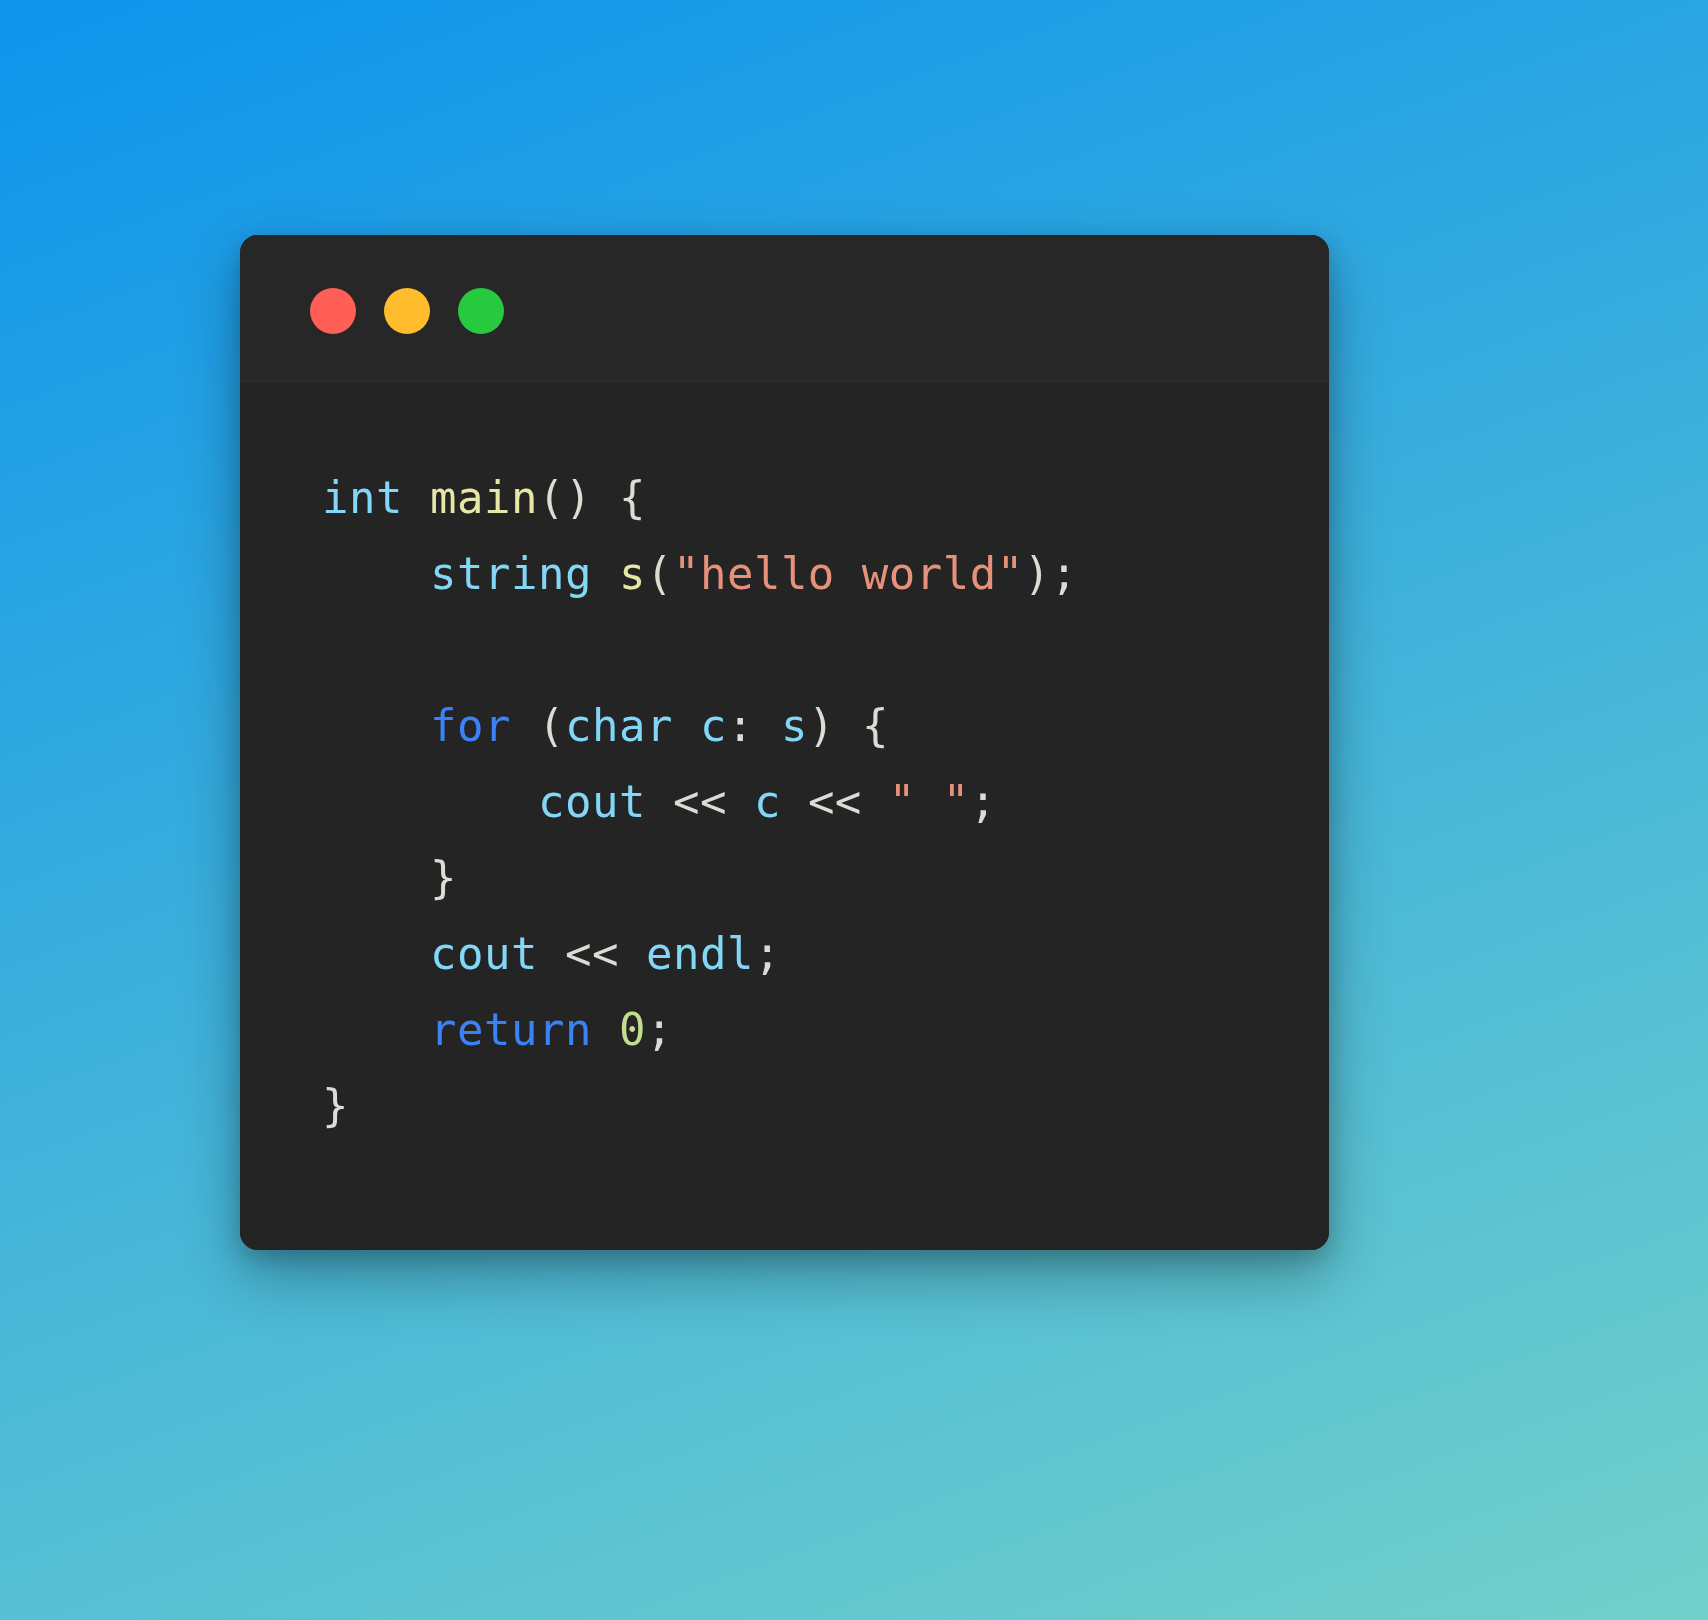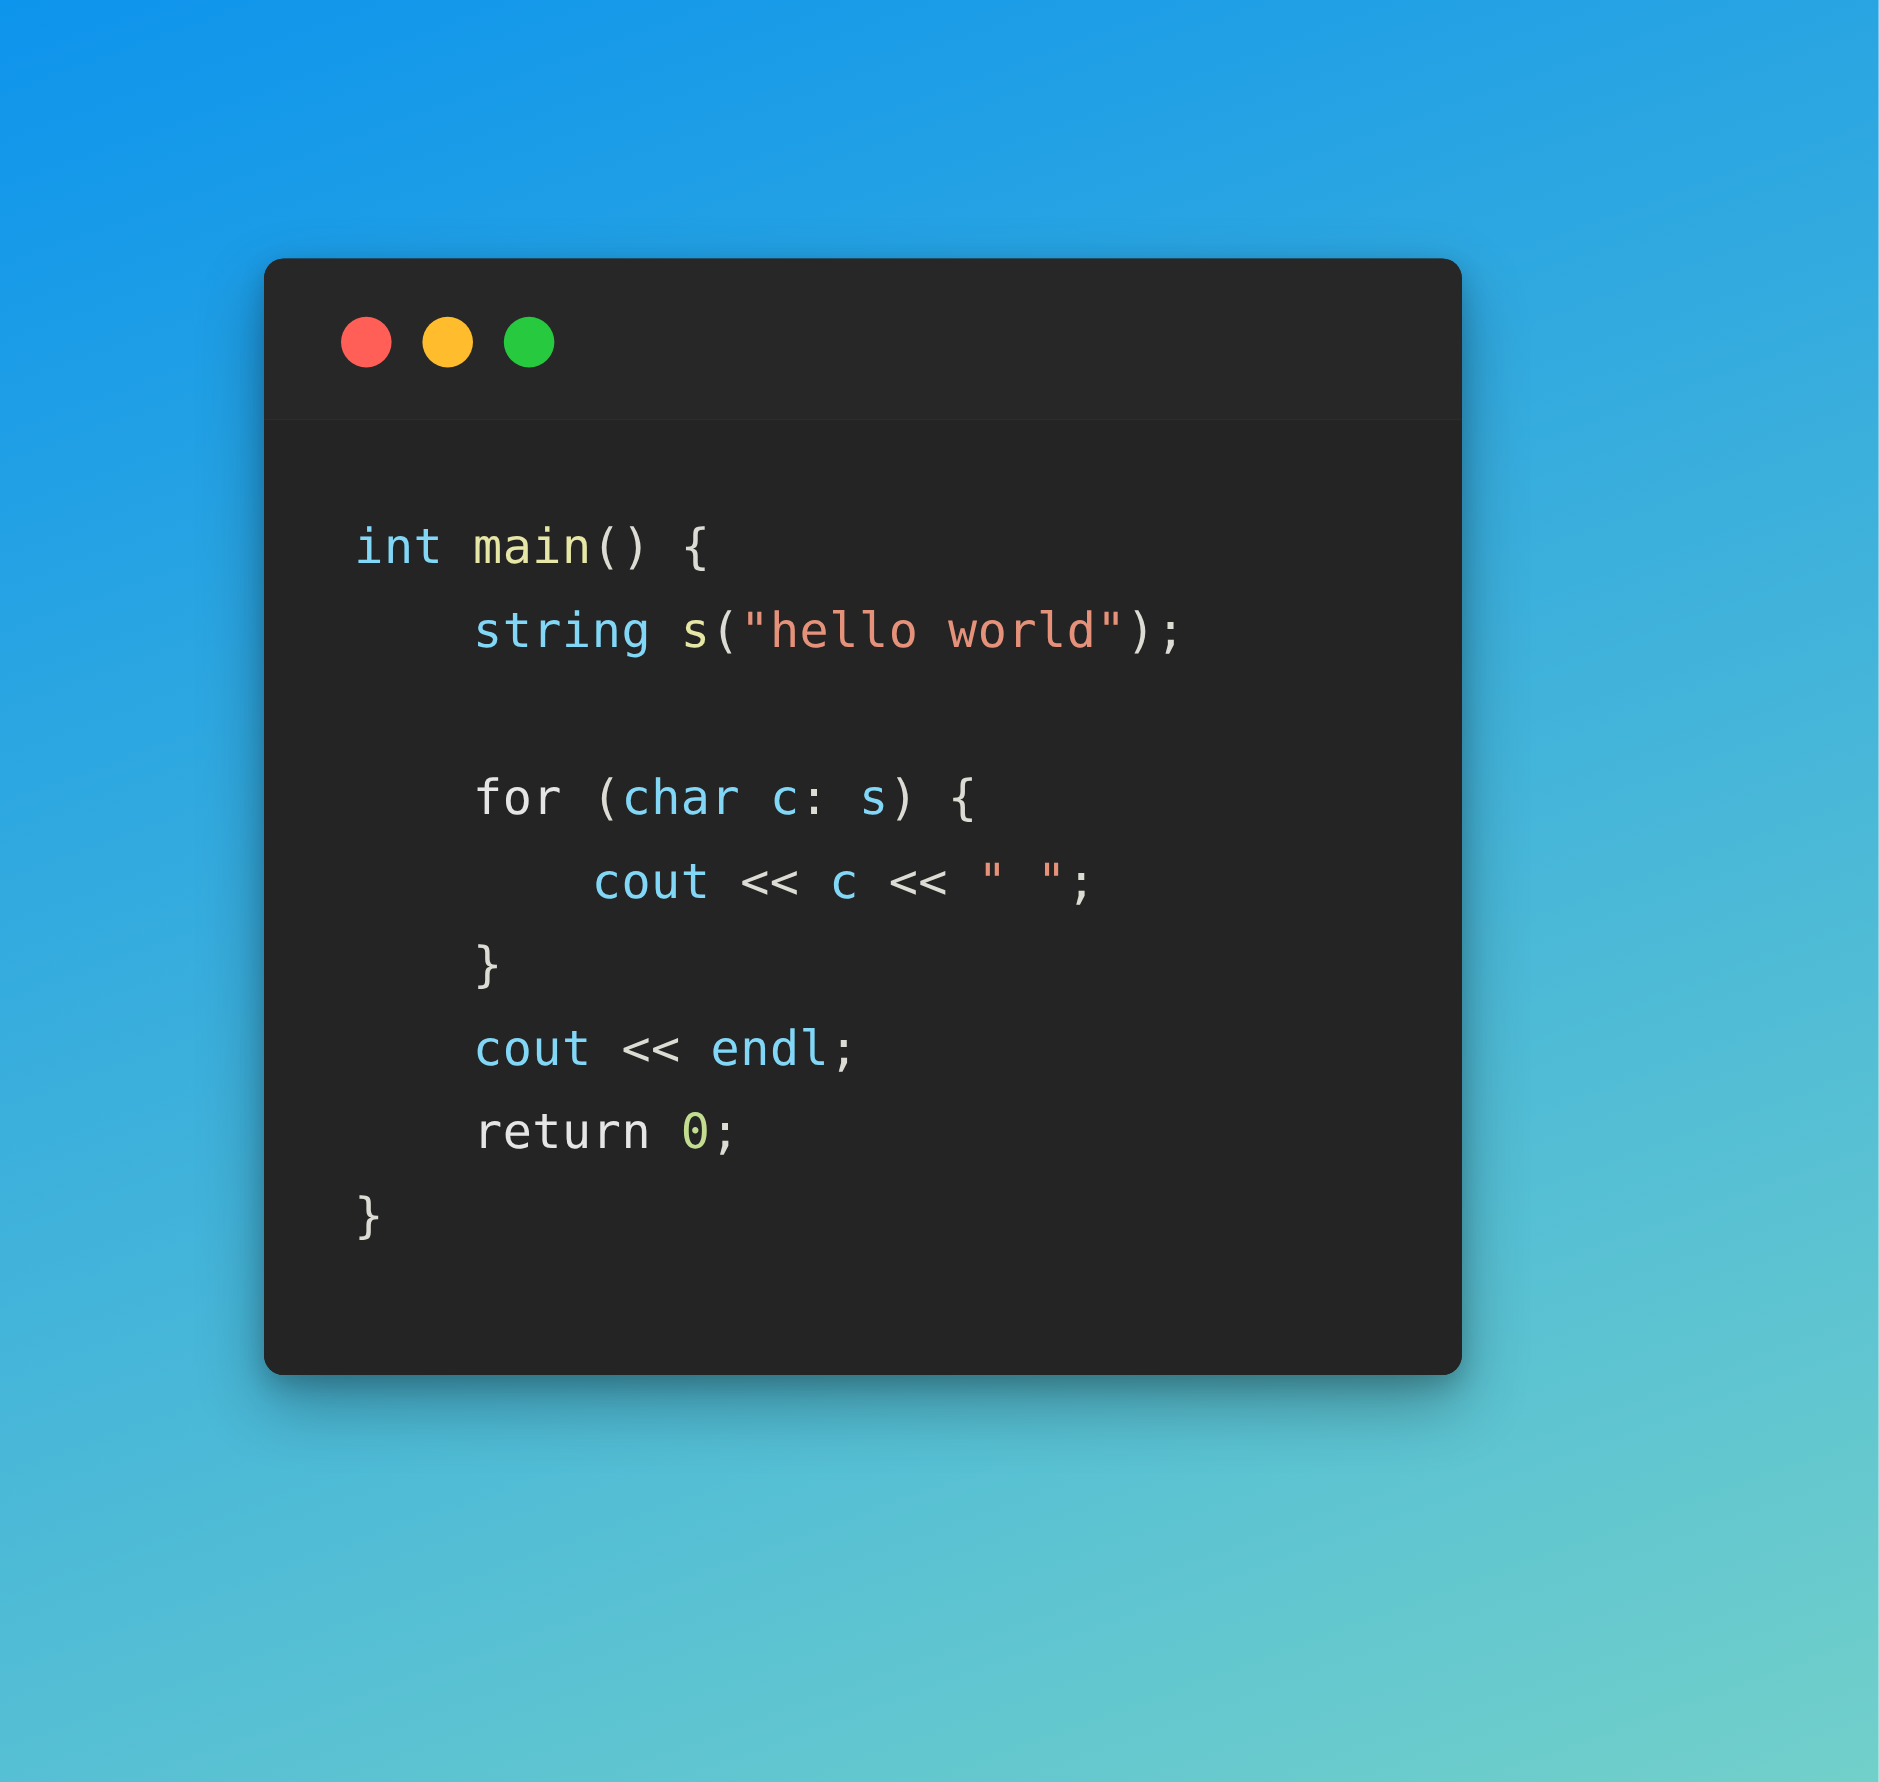--- a/index.html
+++ b/index.html
@@ -91,21 +91,21 @@
     letter-spacing: 0.5px;
     -webkit-font-smoothing: antialiased;
   }
 
   .line { display: block; min-height: 76px; }
 
   
   .tok-type     { color: #82d7f7; }
   .tok-fn       { color: #e6e6a6; }
   .tok-punc     { color: #dcdcd4; }
-  .tok-keyword  { color: #e5e5e5; }
+  .tok-keyword  { color: #3b82f6; }
   .tok-string   { color: #e6927a; }
   .tok-var      { color: #82d7f7; }
   .tok-num      { color: #c3dd90; }
   .tok-op       { color: #dcdcd4; }
   .tok-plain    { color: #dcdcd4; }
 
   
   #watermark {
     position: absolute;
     right: 44px;

